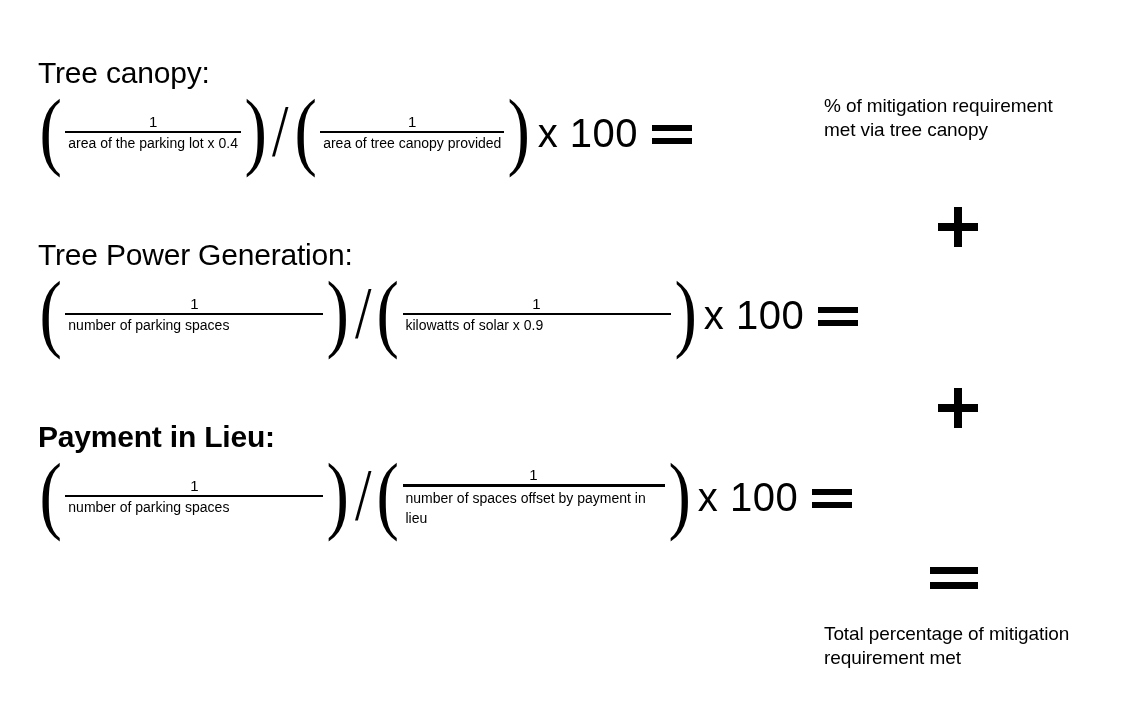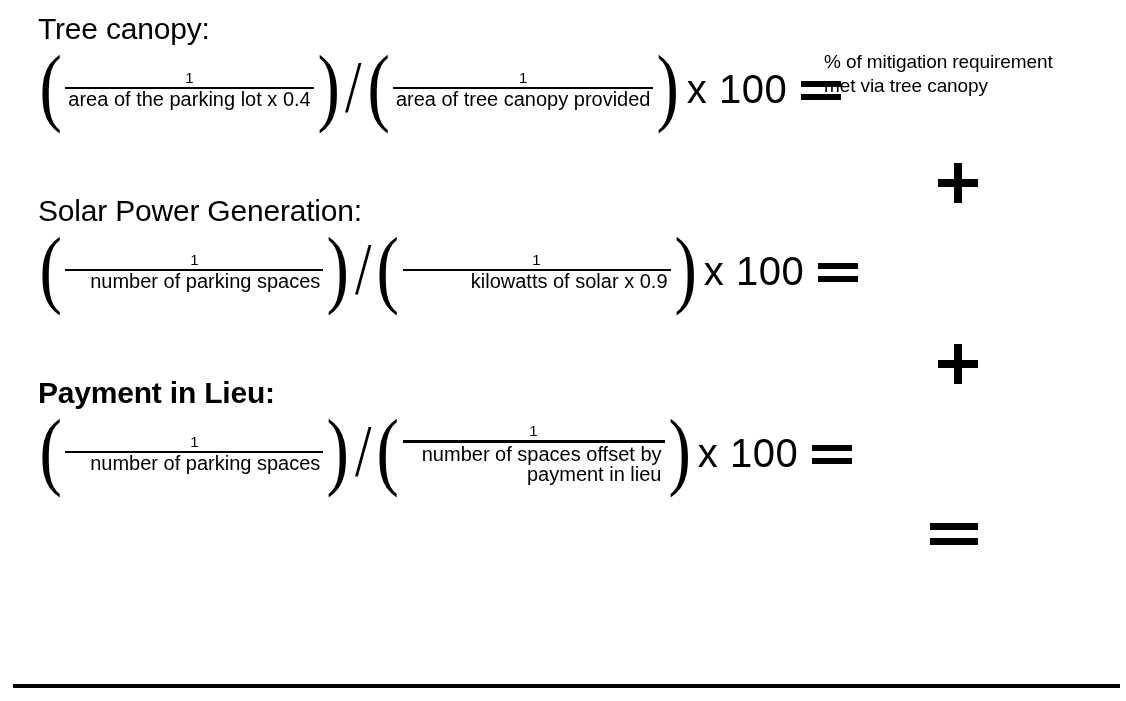--- a/index.html
+++ b/index.html
@@ -13,20 +13,21 @@
     font-family: "Liberation Sans", sans-serif;
     color: #000000;
     position: relative;
     overflow: hidden;
   }
 
   .canvas {
     position: relative;
     width: 1126px;
     height: 647px;
+    margin-top: 44px;
   }
 
   
   .section {
     position: absolute;
     left: 0;
     width: 1126px;
   }
   .section-heading {
     position: absolute;
@@ -76,23 +77,23 @@
     line-height: 17px;
     text-align: center;
   }
   .frac .bar {
     height: 2.5px;
     background: #000;
     width: 100%;
     margin: 1px 0 1px 0;
   }
   .frac .den {
-    font-size: 20px;
+    font-size: 14px;
     line-height: 19px;
-    text-align: right;
+    text-align: left;
     white-space: nowrap;
     padding: 0 3px;
   }
   .frac .den.two-line {
     white-space: normal;
     line-height: 20px;
   }
 
   
   .slash {
@@ -214,21 +215,21 @@
         <i></i>
         <i></i>
       </span>
   </div>
 
   <div class="result" style="top:50px;">% of mitigation requirement met via tree canopy</div>
 
   <div class="plus" style="top:163px;"></div>
 
   <div class="section" style="top:196px;">
-    <div class="section-heading" style="top:0;">Solar Power Generation:</div>
+    <div class="section-heading" style="top:0;">Tree Power Generation:</div>
   </div>
 
   <div class="formula" style="top:240px;">
     <span class="paren tall">(</span>
     <span class="frac">
       <span class="num">1</span>
       <span class="bar"></span>
       <span class="den" style="min-width:252px;">number of parking spaces</span>
     </span>
     <span class="paren tall">)</span>
@@ -276,16 +277,17 @@
         <i></i>
       </span>
   </div>
 
 
   <div class="final-equals" style="top:523px;">
     <i></i>
       <i></i>
   </div>
 
+  <div class="result" style="top:578px;">Total percentage of mitigation requirement met</div>
 
   <div class="bottom-rule"></div>
 
 </div>
 
 </body></html>

